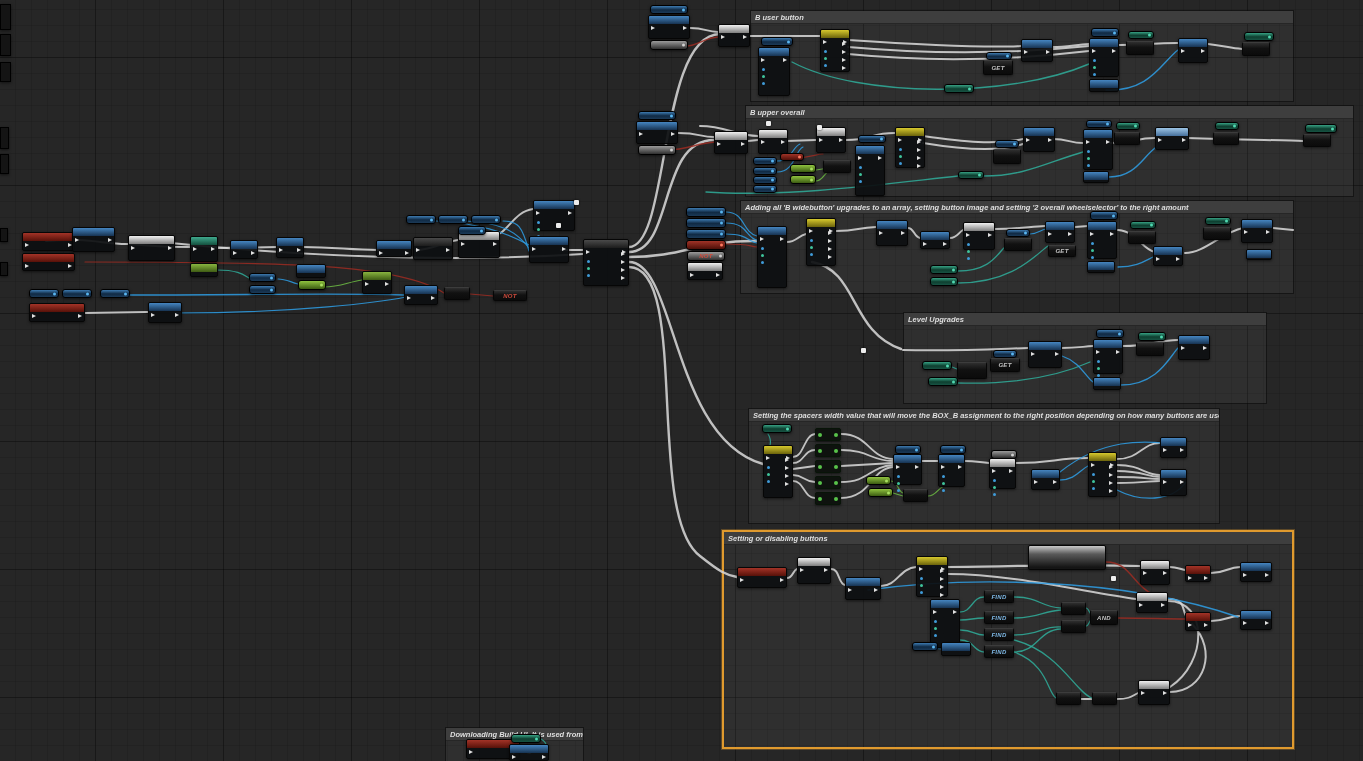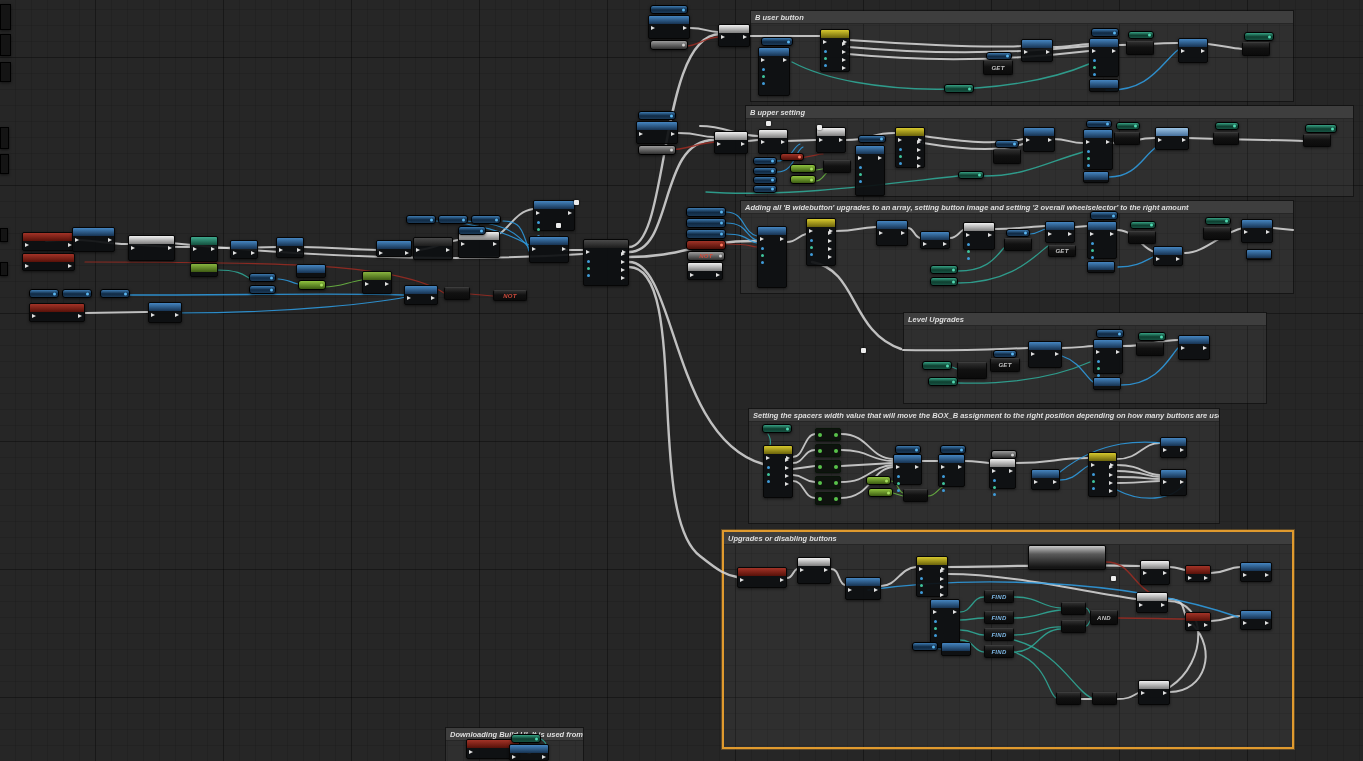--- a/index.html
+++ b/index.html
@@ -72,33 +72,33 @@
 </style>
 </head>
 <body>
 
 <div id="canvas" style="width: 1363px; height: 761px; font-style: italic;">
   <div id="comments-layer">
       <div class="comment" style="left: 750px; top: 10px; width: 542px; height: 90px;">
         <div class="bar">B user button</div>
       </div>
       <div class="comment" style="left: 745px; top: 105px; width: 607px; height: 90px;">
-        <div class="bar">B upper setting</div>
+        <div class="bar">B upper overall</div>
       </div>
       <div class="comment" style="left: 740px; top: 200px; width: 552px; height: 92px;">
         <div class="bar">Adding all 'B widebutton' upgrades to an array, setting button image and setting '2 overall wheelselector' to the right amount</div>
       </div>
       <div class="comment" style="left: 903px; top: 312px; width: 362px; height: 90px;">
         <div class="bar">Level Upgrades</div>
       </div>
       <div class="comment" style="left: 748px; top: 408px; width: 470px; height: 114px;">
         <div class="bar">Setting the spacers width value that will move the BOX_B assignment to the right position depending on how many buttons are used. Also centering the widget if set up the right way with the alignment</div>
       </div>
       <div class="comment selected" style="left: 722px; top: 530px; width: 568px; height: 215px;">
-        <div class="bar">Upgrades or disabling buttons</div>
+        <div class="bar">Setting or disabling buttons</div>
       </div>
       <div class="comment" style="left: 445px; top: 727px; width: 137px; height: 34px;">
         <div class="bar">Downloading Build UI. It is used from the player controller</div>
       </div>
     </div>
   <svg id="wires-layer" width="1363" height="761" viewBox="0 0 1363 761">
       <path d="M46,241 C90,237 105,245 130,244 C165,247 170,247 192,247" stroke="#d6d6d6" stroke-width="2" fill="none" stroke-linecap="round" opacity="0.88"></path>
       <path d="M217,248 L278,247" stroke="#d6d6d6" stroke-width="2" fill="none" stroke-linecap="round" opacity="0.88"></path>
       <path d="M303,247 C335,247 350,250 378,250" stroke="#d6d6d6" stroke-width="2" fill="none" stroke-linecap="round" opacity="0.88"></path>
       <path d="M416,250 C432,250 440,243 458,240" stroke="#d6d6d6" stroke-width="2" fill="none" stroke-linecap="round" opacity="0.88"></path>

